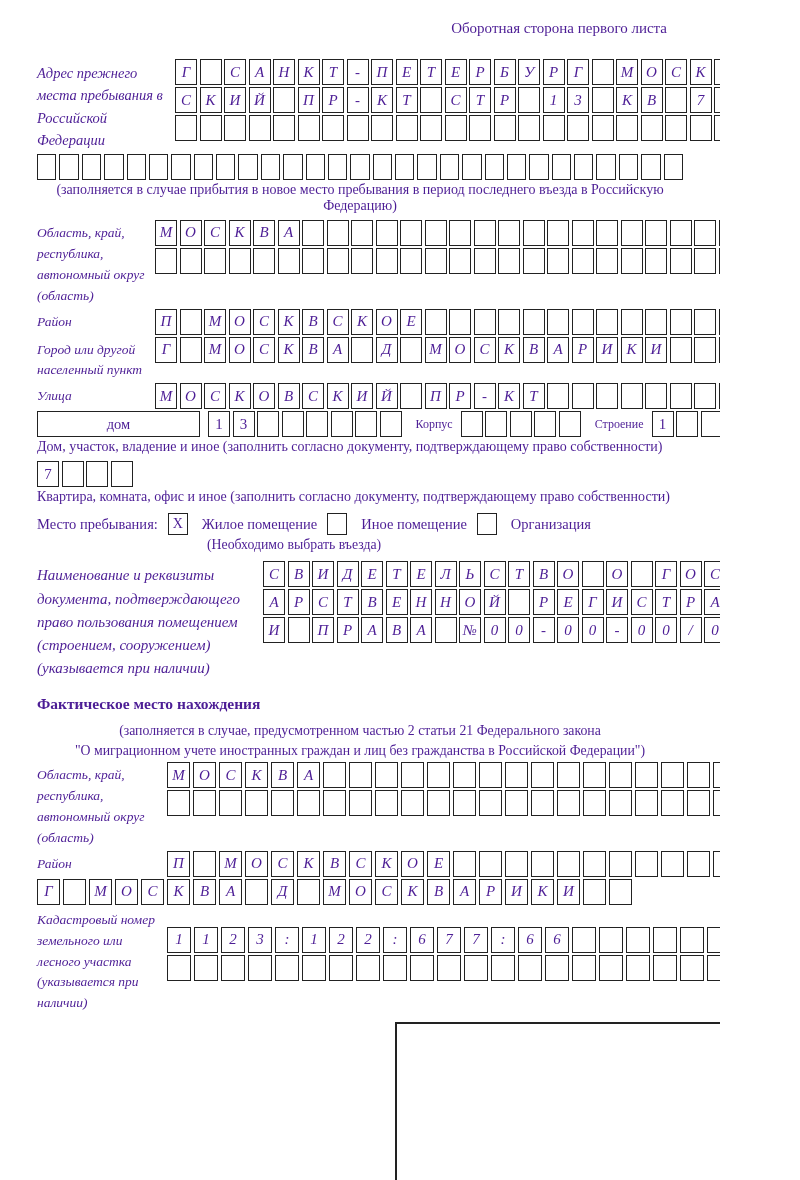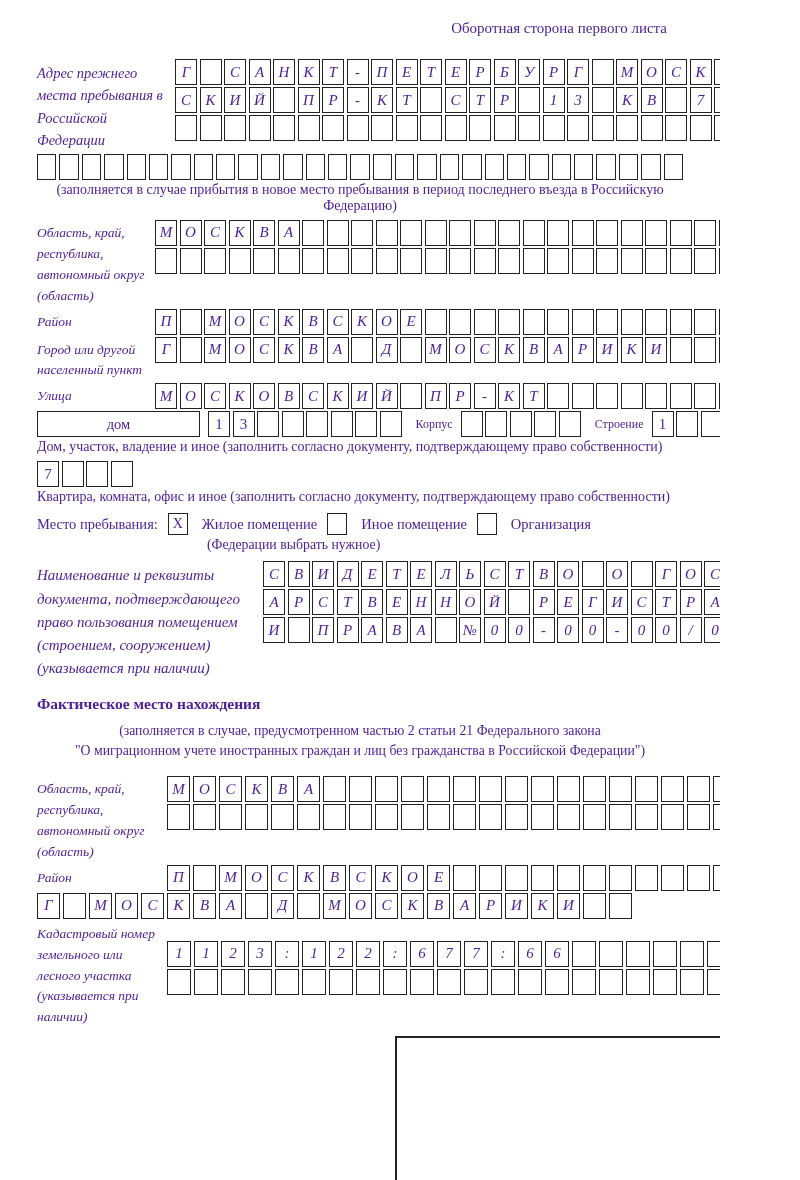--- a/index.html
+++ b/index.html
@@ -54,21 +54,21 @@
 
   .mesto-row { display:flex; align-items:center; margin:8px 0 2px 0; font-size:14.5px; }
   .checkbox {
     box-sizing:border-box; width:20px; height:22px; border:1.8px solid #222;
     display:inline-flex; align-items:center; justify-content:center;
     font-size:14px; margin:0 14px 0 10px; flex-shrink:0;
   }
   .mesto-note { font-size:13.8px; margin:2px 0 8px 170px; }
 
   .fact-title { font-weight:bold; font-size:15.5px; margin:14px 0 8px 0; }
-  .fact-note { text-align:center; font-size:13.8px; line-height:1.5; margin-bottom:14px; }
+  .fact-note { text-align:center; font-size:13.8px; line-height:1.5; margin-bottom:0; }
 
   .stamp-box {
     box-sizing:border-box;
     width:360px; height:175px;
     border:2px solid #222;
     margin:8px 0 4px 358px;
     background:#fff;
   }
 </style>
 </head>
@@ -385,21 +385,21 @@
 
   <div class="mesto-row">
     <span>Место пребывания:</span>
     <span class="checkbox">X</span>
     <span>Жилое помещение</span>
     <span class="checkbox"></span>
     <span>Иное помещение</span>
     <span class="checkbox"></span>
     <span>Организация</span>
   </div>
-  <div class="mesto-note">(Федерации выбрать нужное)</div>
+  <div class="mesto-note">(Необходимо выбрать въезда)</div>
 
   <div class="field">
     <div class="label lw226" style="font-size:15px;">Наименование и реквизиты документа, подтверждающего право пользования помещением (строением, сооружением) (указывается при наличии)</div>
     <div class="rows">
       <div class="cells">
           <span class="cell">С</span>
           <span class="cell">В</span>
           <span class="cell">И</span>
           <span class="cell">Д</span>
           <span class="cell">Е</span>

